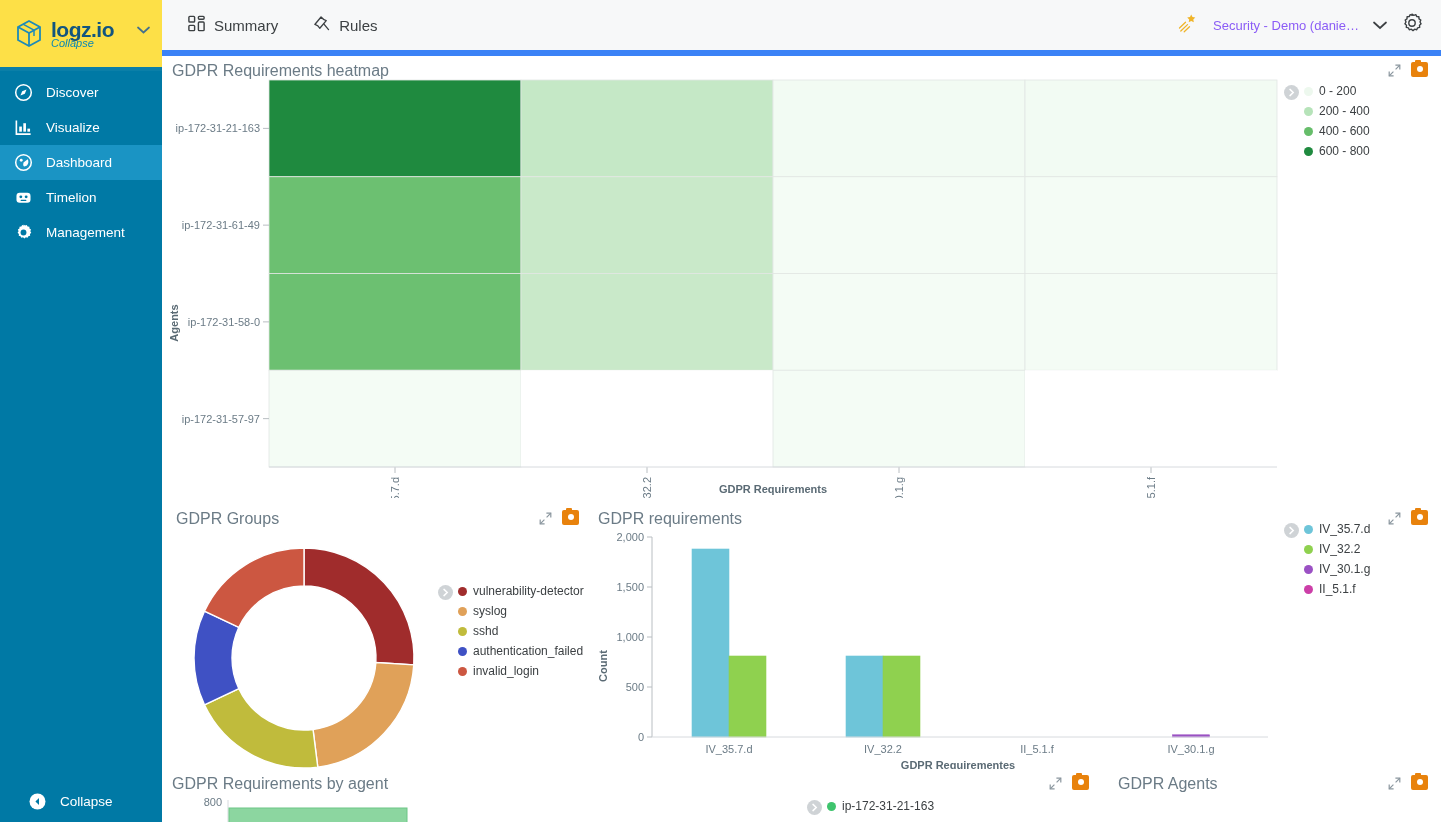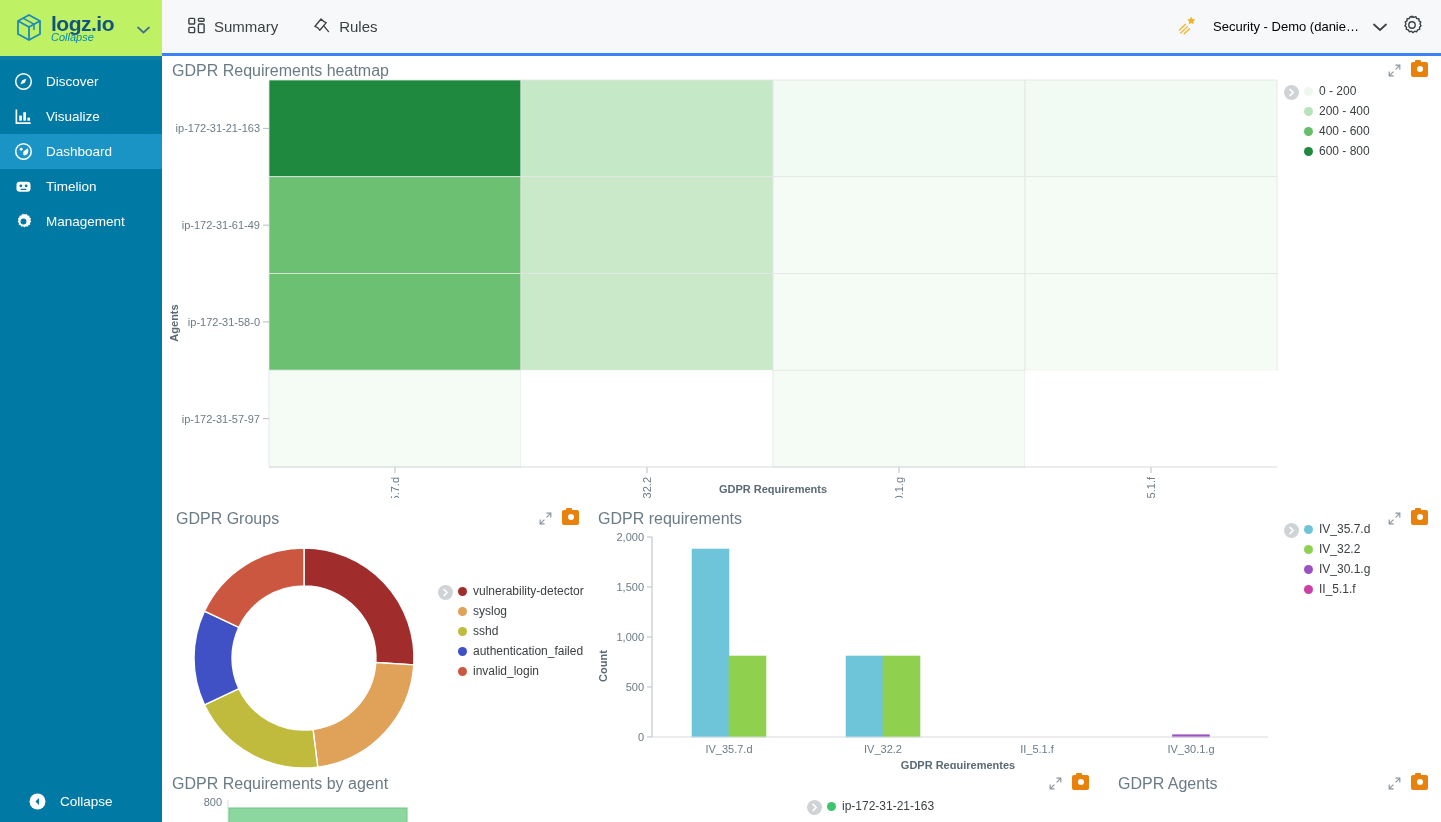--- a/index.html
+++ b/index.html
@@ -9,21 +9,21 @@
     background: #ffffff; overflow: hidden;
   }
   #app { position: relative; width: 1441px; height: 822px; }
 
   
   #sidebar {
     position: absolute; left: 0; top: 0; width: 162px; height: 822px;
     background: #0079a5; color: #ffffff; z-index: 20;
   }
   .side-logo {
-    height: 56px; background: #bef264; display: flex; align-items: center;
+    height: 67px; background: #fde047; display: flex; align-items: center;
     padding-left: 12px; position: relative;
   }
   .logo-mark { width: 34px; height: 34px; flex: 0 0 34px; }
   .logo-text { margin-left: 5px; line-height: 1; }
   .logo-word { font-size: 21px; font-weight: bold; color: #12557f; letter-spacing: -0.5px; }
   .logo-sub { font-size: 11px; font-style: italic; color: #0a87b5; margin-top: -2px; }
   .logo-caret { position: absolute; right: 12px; top: 20px; color: #3a6a86; }
   .side-accent { height: 4px; background: #0b7fa8; }
   .side-items { padding-top: 4px; }
   .side-item {
@@ -34,31 +34,31 @@
   .side-ico { width: 26px; flex: 0 0 26px; display: flex; align-items: center; }
   .side-label { margin-left: 6px; }
   .side-collapse {
     position: absolute; bottom: 0; left: 0; width: 162px; height: 42px;
     display: flex; align-items: center; padding-left: 28px; font-size: 13.5px; cursor: pointer;
   }
 
   
   #header {
     position: absolute; left: 162px; top: 0; width: 1279px; height: 56px;
-    background: #f7f8f9; border-bottom: 3px solid #3b82f6;
+    background: #f7f8f9; border-bottom: 6px solid #3b82f6;
     display: flex; align-items: center; z-index: 15;
   }
   .nav-tabs { display: flex; align-items: center; height: 56px; margin-left: 8px; }
   .nav-tab {
     display: flex; align-items: center; gap: 8px; height: 56px;
     padding: 0 17px; font-size: 15px; color: #3c4043; cursor: pointer;
   }
   .nav-tab.active { background: #d4e9f2; color: #1a7cb0; }
   .hdr-right { margin-left: auto; display: flex; align-items: center; gap: 14px; padding-right: 18px; }
-  .hdr-account { font-size: 13px; color: #000000; cursor: pointer; }
+  .hdr-account { font-size: 13px; color: #8b5cf6; cursor: pointer; }
   .hdr-caret { color: #3c4043; cursor: pointer; }
 
   
   #content {
     position: absolute; left: 162px; top: 56px; width: 1279px; height: 766px;
     background: #ffffff; overflow: hidden;
   }
   .panel { position: absolute; background: #fff; }
   .panel-title {
     font-size: 16px; color: #6b7b86; font-weight: normal;

